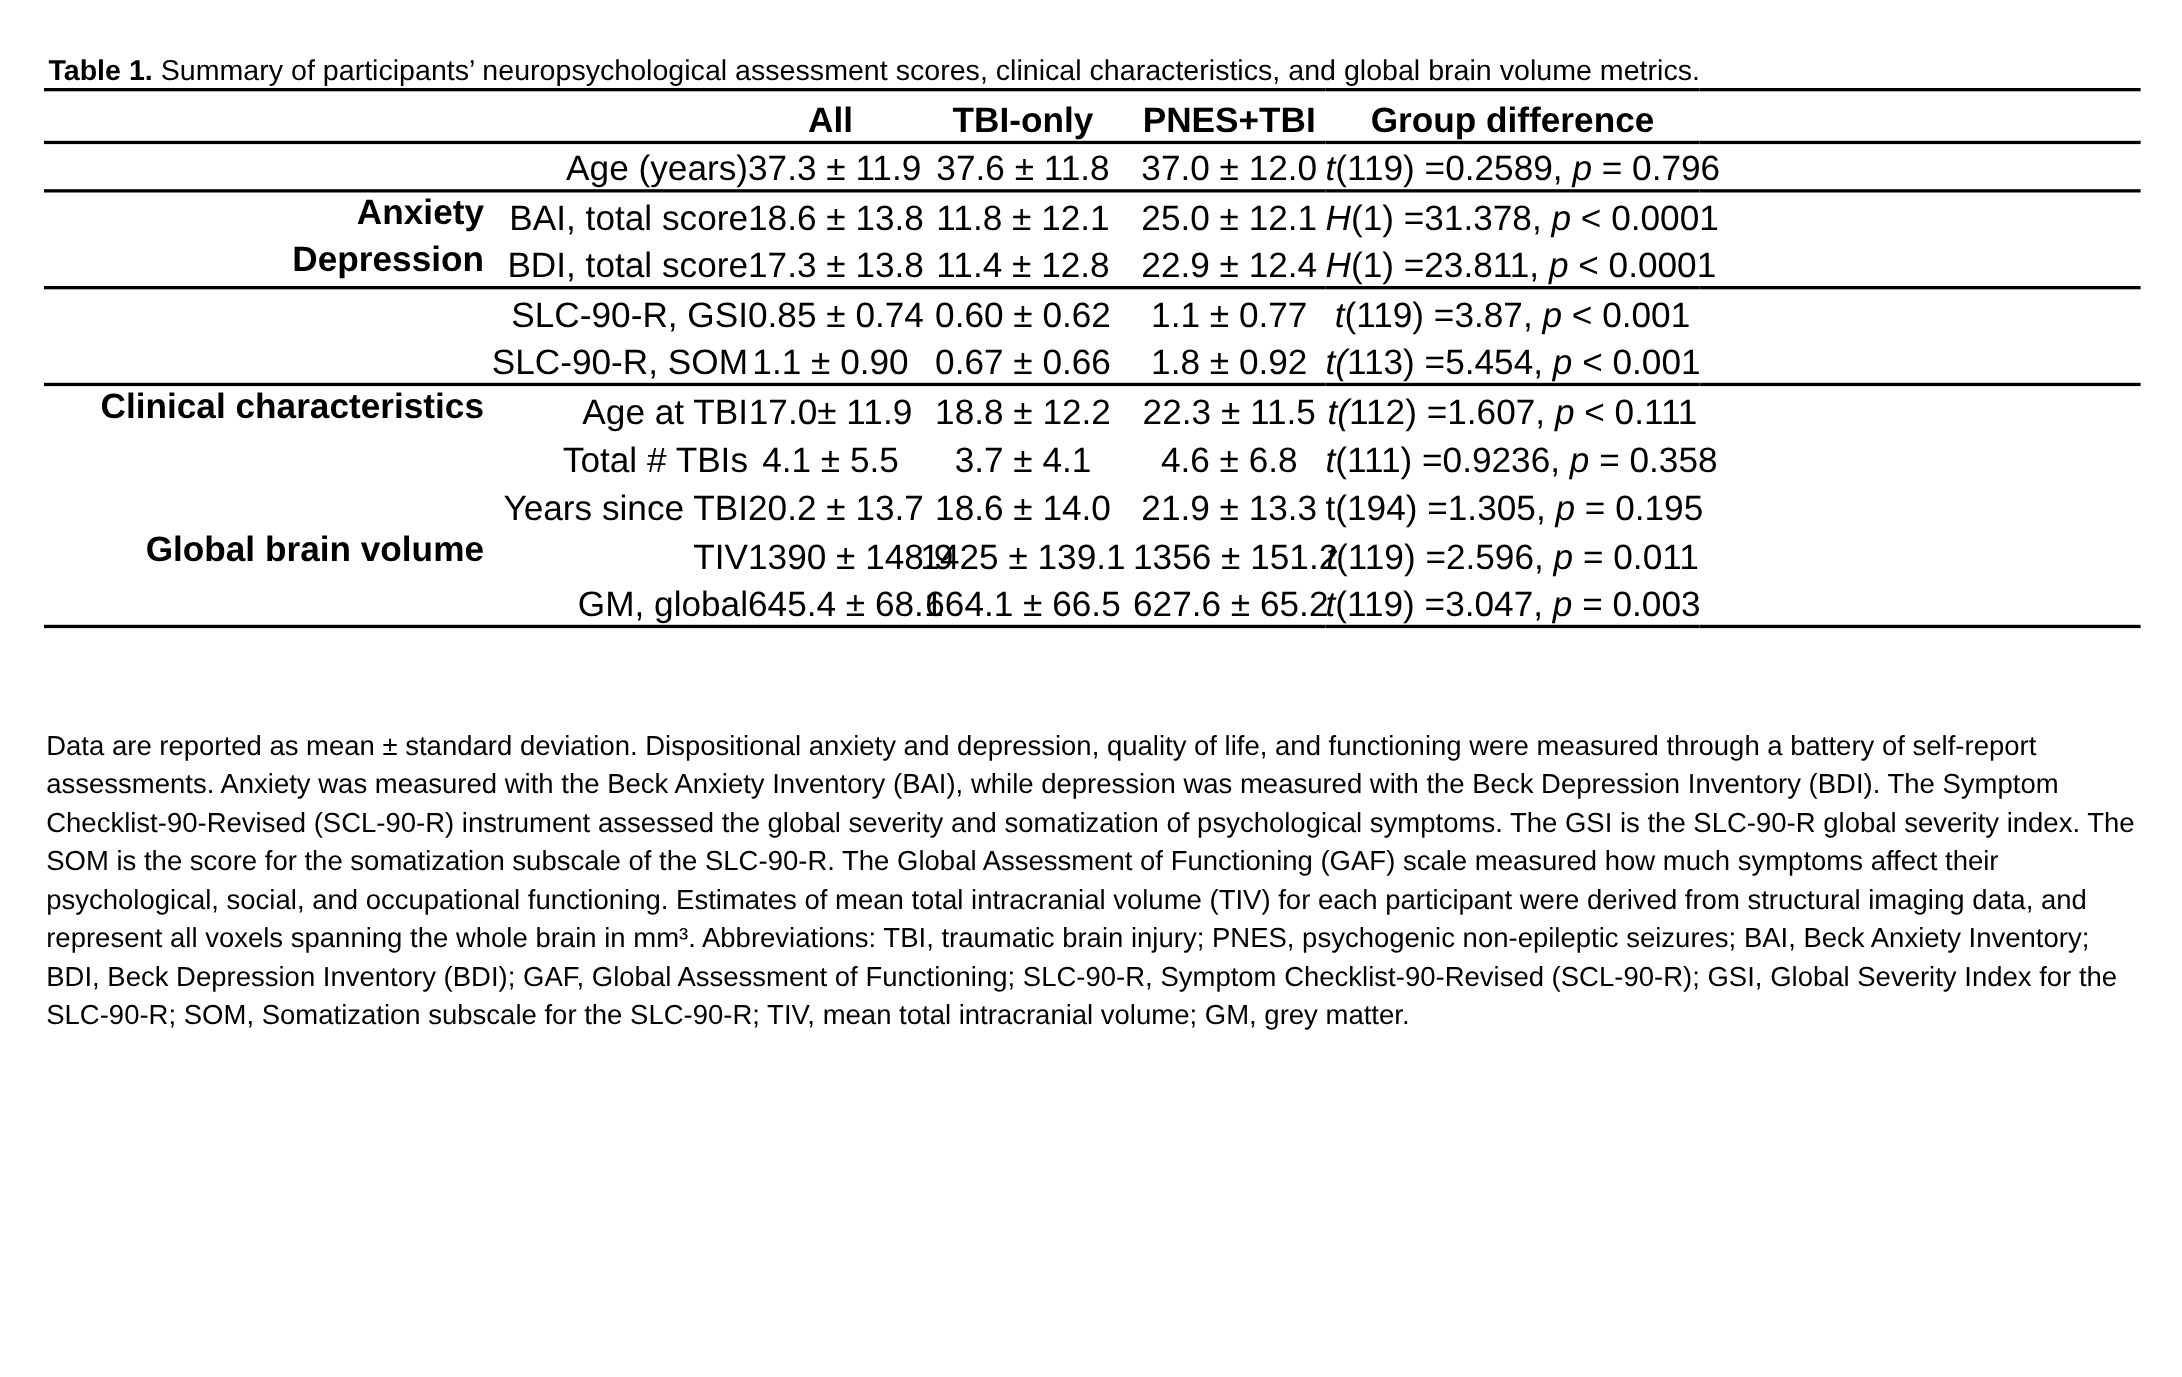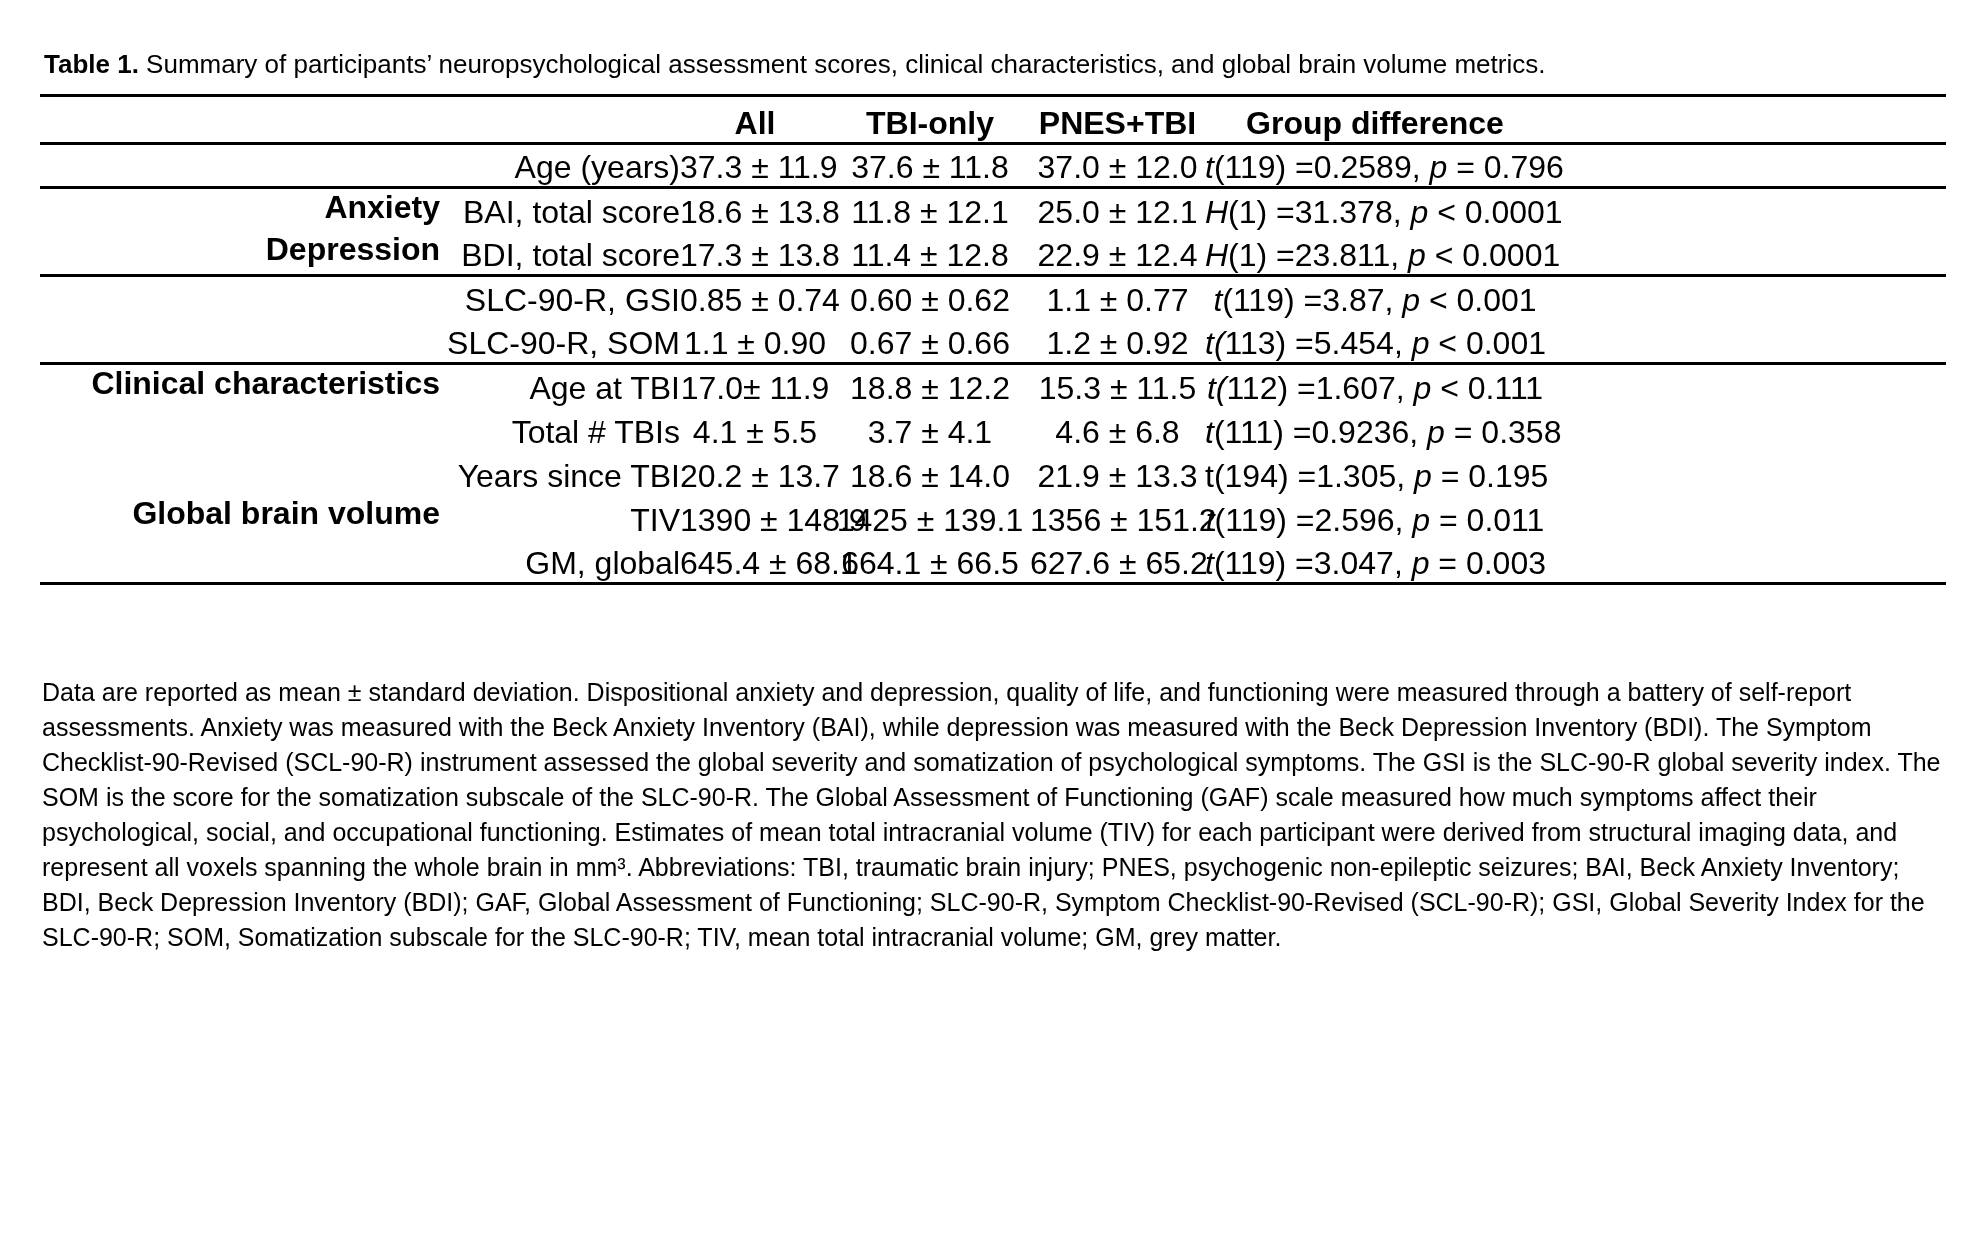--- a/index.html
+++ b/index.html
@@ -14,21 +14,21 @@
   }
   .page {
     box-sizing: border-box;
     width: 1984px;
     height: 1252px;
     padding: 50px 40px 0 40px;
   }
   .title {
     font-size: 26px;
     line-height: 1.15;
-    margin: 0 0 14px 4px;
+    margin: 0 0 0 4px;
     white-space: nowrap;
   }
   .title .title-label { font-weight: bold; }
 
   table.summary {
     border-collapse: collapse;
     table-layout: fixed;
     width: 1906px;
     font-size: 32px;
     border-top: 3px solid #000;
@@ -137,30 +137,30 @@
           <td class="val">0.60 ± 0.62</td>
           <td class="val">1.1 ± 0.77</td>
           <td class="val"><span style="font-style: italic;">t</span><span>(119) =3.87, </span><span style="font-style: italic;">p</span><span> &lt; 0.001</span></td>
           <td class="spacer"></td>
         </tr>
         <tr class="rule">
           <td class="cat"></td>
           <td class="label">SLC-90-R, SOM</td>
           <td class="val">1.1 ± 0.90</td>
           <td class="val">0.67 ± 0.66</td>
-          <td class="val">1.2 ± 0.92</td>
+          <td class="val">1.8 ± 0.92</td>
           <td class="val"><span style="font-style: italic;">t(</span><span>113) =5.454, </span><span style="font-style: italic;">p</span><span> &lt; 0.001</span></td>
           <td class="spacer"></td>
         </tr>
         <tr>
           <td class="cat">Clinical characteristics</td>
           <td class="label">Age at TBI</td>
           <td class="val">17.0± 11.9</td>
           <td class="val">18.8 ± 12.2</td>
-          <td class="val">15.3 ± 11.5</td>
+          <td class="val">22.3 ± 11.5</td>
           <td class="val"><span style="font-style: italic;">t(</span><span>112) =1.607, </span><span style="font-style: italic;">p</span><span> &lt; 0.111</span></td>
           <td class="spacer"></td>
         </tr>
         <tr>
           <td class="cat"></td>
           <td class="label">Total # TBIs</td>
           <td class="val">4.1 ± 5.5</td>
           <td class="val">3.7 ± 4.1</td>
           <td class="val">4.6 ± 6.8</td>
           <td class="val"><span style="font-style: italic;">t</span><span>(111) =0.9236, </span><span style="font-style: italic;">p</span><span> = 0.358</span></td>

